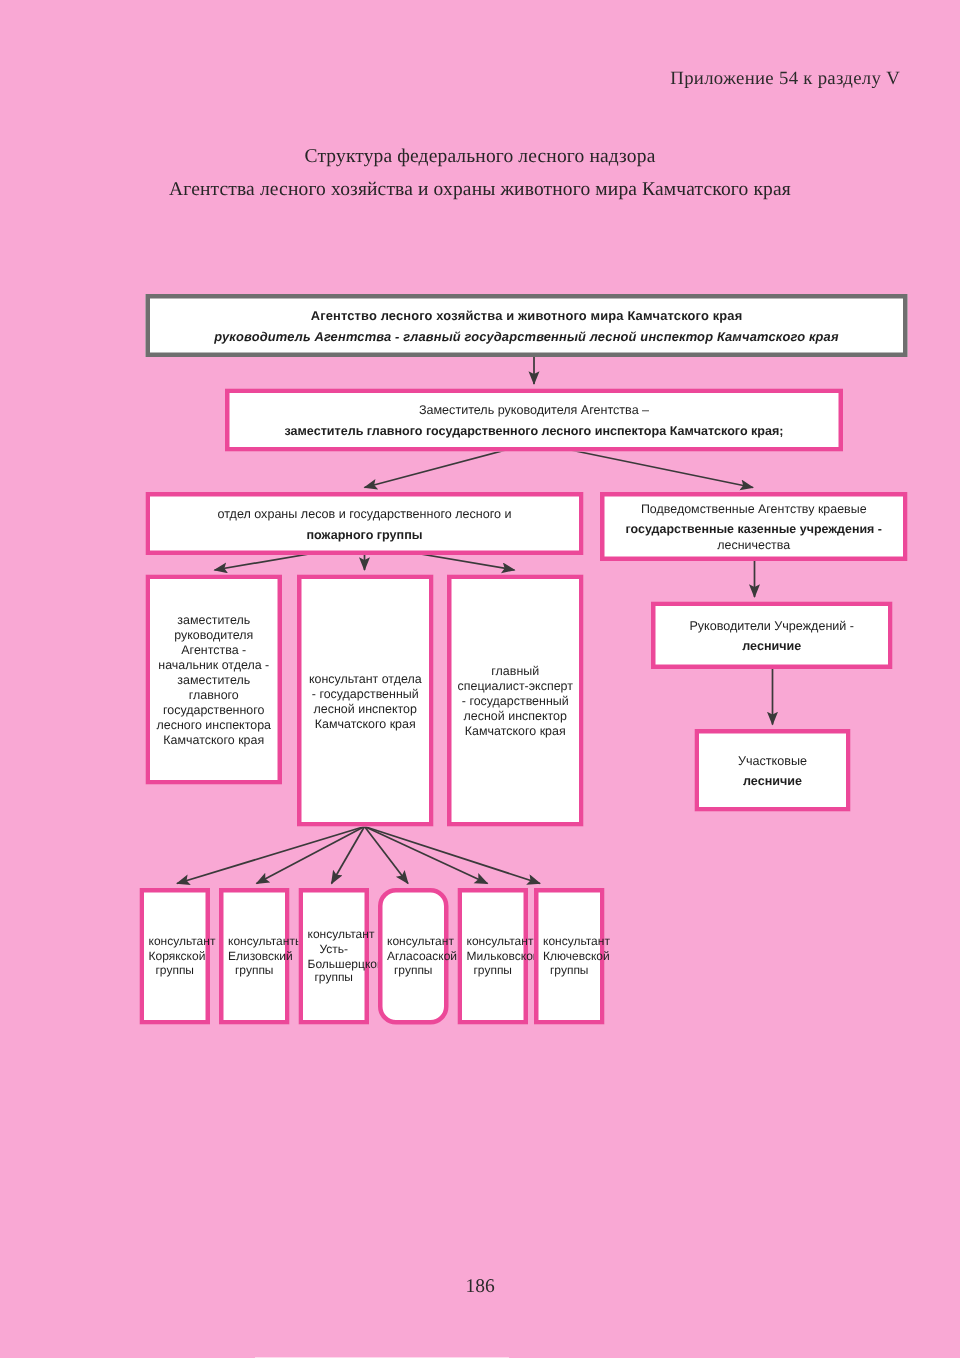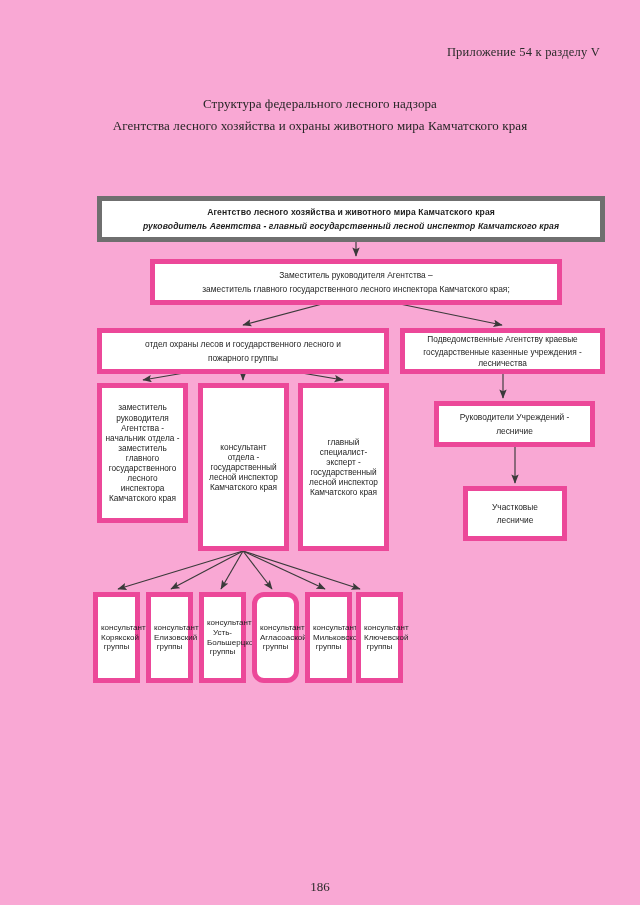--- a/index.html
+++ b/index.html
@@ -46,41 +46,40 @@
 
   .page-num {
     position: absolute;
     left: 0;
     top: 849px;
     width: 640px;
     text-align: center;
     font-family: "Liberation Serif", serif;
     font-size: 13px;
     color: #2b2b2b;
-    margin-top: 30px;
   }
 
   
   .box {
     position: absolute;
     box-sizing: border-box;
-    border: 5px solid #ec4899;
+    border: 3px solid #ec4899;
     background: #ffffff;
     display: flex;
     align-items: center;
     justify-content: center;
     text-align: center;
     font-family: "Liberation Sans", sans-serif;
     color: #1e1e1e;
     line-height: 1.22;
     padding: 18px 3px;
   }
   .box .inner { width: 100%; }
   .box .l1 { display: block; }
-  .box .l2 { display: block; }
+  .box .l2 { display: block; font-weight: bold; }
 
   .b-top {
     left: 97px;  top: 196px;  width: 508px; height: 36px;
     font-size: 8.6px;
     border-color: #6f6f6f;
   }
   .b-top .l1 { font-weight: bold; letter-spacing: .1px; }
   .b-top .l2 { font-weight: bold; font-style: italic; margin-top: 3px; letter-spacing: .1px; }
 
   .b-deputy {

